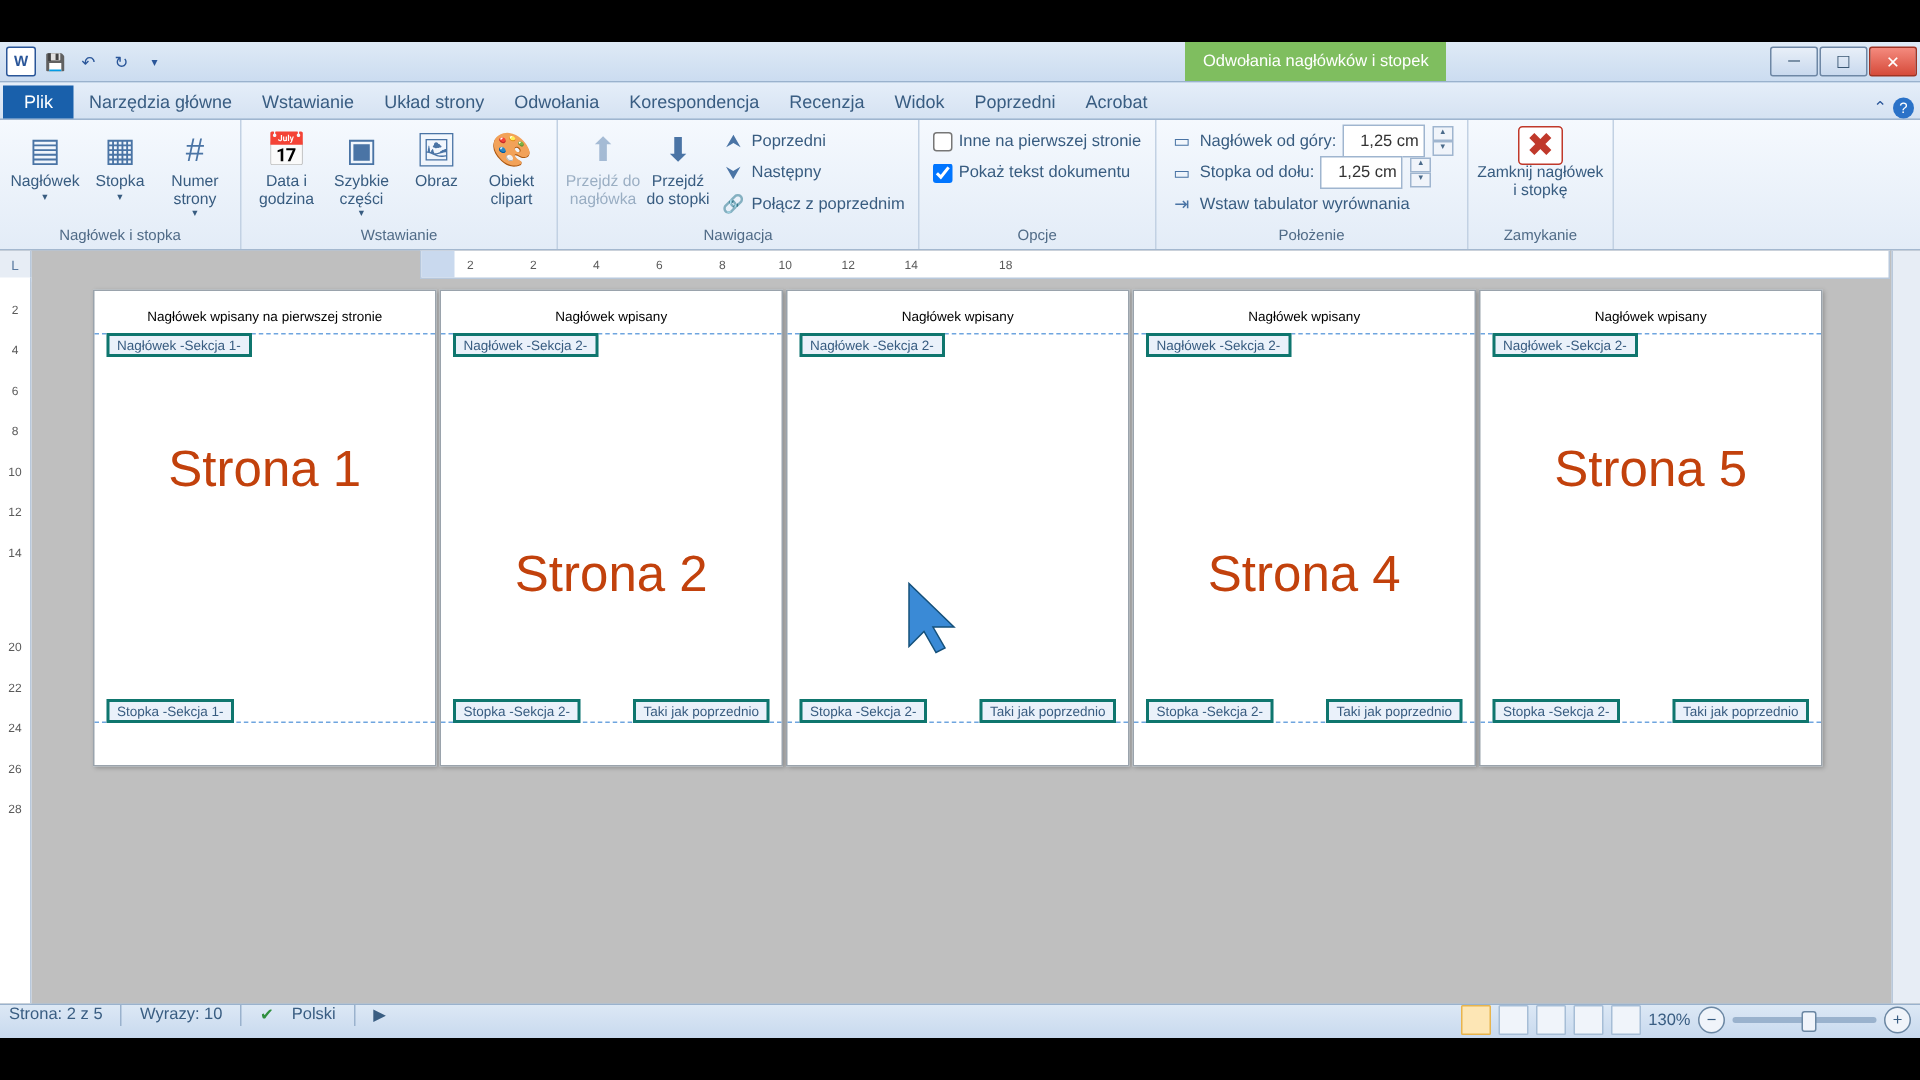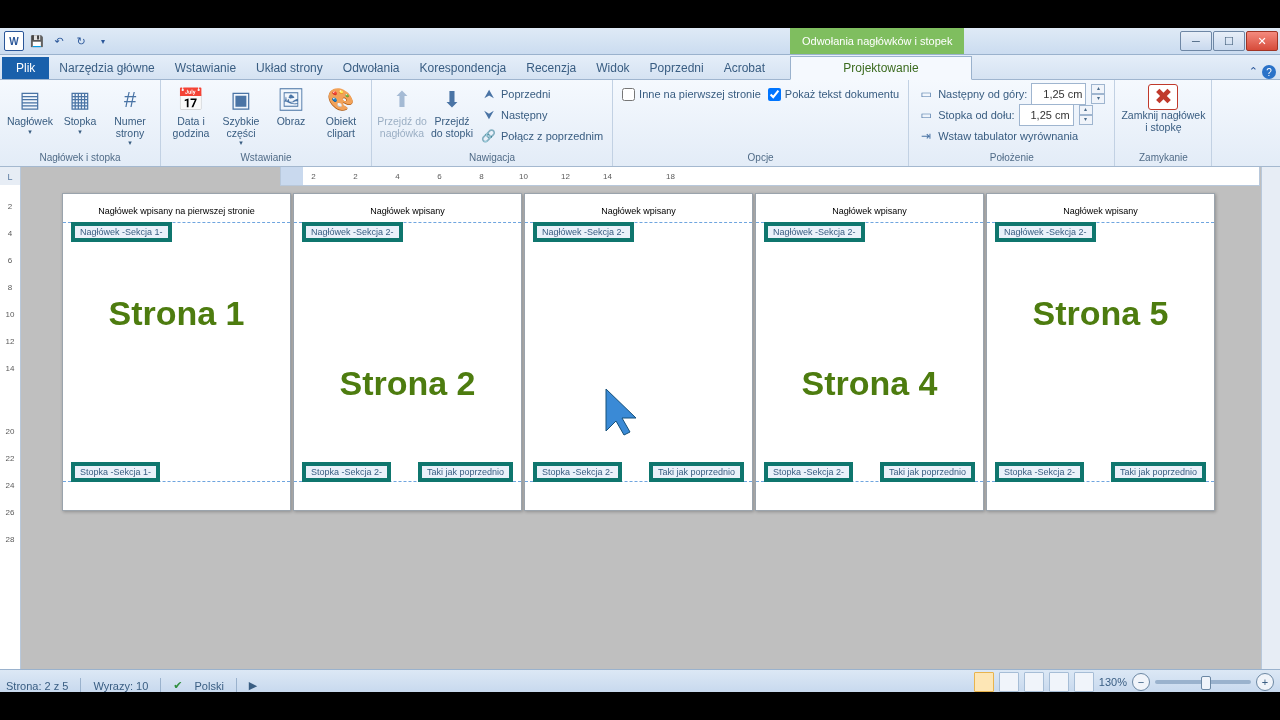--- a/index.html
+++ b/index.html
@@ -42,29 +42,29 @@
 .ruler-wrap{position:absolute;top:0;left:280px;right:20px;height:18px;background:#fff;border:1px solid #b8c8db;border-top:none;display:flex;align-items:center;color:#5a5a5a;font-size:8px}
 .ruler-wrap .tick{width:21px;text-align:center}
 .ruler-wrap .bluezone{position:absolute;left:0;width:22px;top:0;bottom:0;background:#c9d9ee}
 .vruler{position:absolute;left:0;top:18px;bottom:0;width:20px;background:#fff;border-right:1px solid #b8c8db;display:flex;flex-direction:column;align-items:center;color:#5a5a5a;font-size:8px;padding-top:8px;gap:9px}
 .rightgutter{position:absolute;right:0;top:0;bottom:0;width:18px;background:#e7edf5;border-left:1px solid #b8c8db}
 .canvas{position:absolute;left:20px;right:18px;top:18px;bottom:0;overflow:auto;padding:8px 42px}
 .pages{display:flex;gap:2px}
 .page{width:227px;height:316px;background:#fff;border:1px solid #9aa3ac;box-shadow:1px 1px 3px rgba(0,0,0,.25);position:relative}
 .hdr-area{position:absolute;top:0;left:0;right:0;height:28px;border-bottom:1px dashed #6fa5df}
 .hdr-text{position:absolute;top:12px;left:0;right:0;text-align:center;font-size:9px;color:#000}
-.sec-tag{position:absolute;background:#eaf1fa;border:4px solid #0f766e;color:#385c80;font-size:9px;padding:1px 5px}
+.sec-tag{position:absolute;background:#eaf1fa;border:2px solid #0f766e;color:#385c80;font-size:9px;padding:1px 5px}
 .sec-tag.head{top:28px;left:8px}
 .sec-tag.foot{bottom:28px;left:8px}
 .sec-tag.prev{bottom:28px;right:8px}
 .ftr-area{position:absolute;bottom:0;left:0;right:0;height:28px;border-top:1px dashed #6fa5df}
-.body-text{position:absolute;left:0;right:0;text-align:center;color:#4d7c0f;font-size:34px;font-weight:700}
+.body-text{position:absolute;left:0;right:0;text-align:center;color:#c2410c;font-size:34px;font-weight:400}
 .cursor-arrow{position:absolute;left:602px;top:220px;z-index:5;pointer-events:none}
 
-.statusbar{height:22px;background:linear-gradient(#dce8f5,#c8d9ee);border-top:1px solid #9ab2cd;display:flex;align-items:flex-end;padding:0 6px;color:#395d82;font-size:11px;gap:12px}
+.statusbar{height:22px;background:linear-gradient(#dce8f5,#c8d9ee);border-top:1px solid #9ab2cd;display:flex;align-items:flex-start;padding:0 6px;color:#395d82;font-size:11px;gap:12px}
 .statusbar .sep{width:1px;height:14px;background:#9ab2cd}
 .statusbar .right{margin-left:auto;display:flex;align-items:center;gap:5px}
 .viewbtn{width:18px;height:18px;border:1px solid #a6bdd6;background:#f0f4fa;border-radius:1px}
 .viewbtn.active{background:#fde6b5;border-color:#e8b44d}
 .zoom-slider{width:96px;height:4px;background:#9ab2cd;border-radius:2px;position:relative}
 .zoom-slider::after{content:"";position:absolute;left:46px;top:-4px;width:8px;height:12px;background:#f0f4fa;border:1px solid #6b87a3;border-radius:2px}
 .zoom-circle{width:16px;height:16px;border:1px solid #6b87a3;border-radius:50%;display:flex;align-items:center;justify-content:center;color:#395d82;background:#f0f4fa;font-size:11px}
 </style>
 </head>
 <body>
@@ -93,21 +93,20 @@
         <div class="tab">Narzędzia główne</div>
         <div class="tab">Wstawianie</div>
         <div class="tab">Układ strony</div>
         <div class="tab">Odwołania</div>
         <div class="tab">Korespondencja</div>
         <div class="tab">Recenzja</div>
         <div class="tab">Widok</div>
         <div class="tab">Poprzedni</div>
         <div class="tab">Acrobat</div>
       </div>
-    <div class="ctx-tab-btn tab active" style="justify-content:center">Projektowanie</div>
     <div class="help-icons">
       <span>⌃</span>
       <span style="background:#2a72c8;color:#fff;width:14px;height:14px;border-radius:50%;display:inline-flex;align-items:center;justify-content:center;font-size:10px">?</span>
     </div>
   </div>
 
   <div class="ribbon">
     <div class="group">
       <div class="group-buttons">
         <div class="bigbtn">
@@ -181,40 +180,40 @@
               <span class="mini-icon">🔗</span>
               <span>Połącz z poprzednim</span>
             </div>
         </div>
       </div>
       <div class="group-label">Nawigacja</div>
     </div>
 
     <div class="group">
       <div class="group-buttons">
-        <div style="display:flex;flex-direction:row;justify-content:center;gap:1px;padding-top:2px">
+        <div style="display:flex;flex-direction:column;justify-content:center;gap:1px;padding-top:2px">
           <label class="smallrow">
               <input type="checkbox" style="">
               <span>Inne na pierwszej stronie</span>
             </label>
           <label class="smallrow">
               <input type="checkbox" checked="" style="">
               <span>Pokaż tekst dokumentu</span>
             </label>
         </div>
       </div>
       <div class="group-label">Opcje</div>
     </div>
 
     <div class="group">
       <div class="group-buttons">
         <div style="display:flex;flex-direction:column;justify-content:center;gap:1px;padding-top:2px">
           <div class="smallrow">
               <span class="mini-icon">▭</span>
-              <span>Następny od góry:</span>
+              <span>Nagłówek od góry:</span>
               <input class="numbox" value="1,25 cm" style="">
               <span class="spin">
                 <span>▴</span>
                 <span>▾</span>
               </span>
             </div>
           <div class="smallrow">
               <span class="mini-icon">▭</span>
               <span>Stopka od dołu:</span>
               <input class="numbox" value="1,25 cm" style="">

